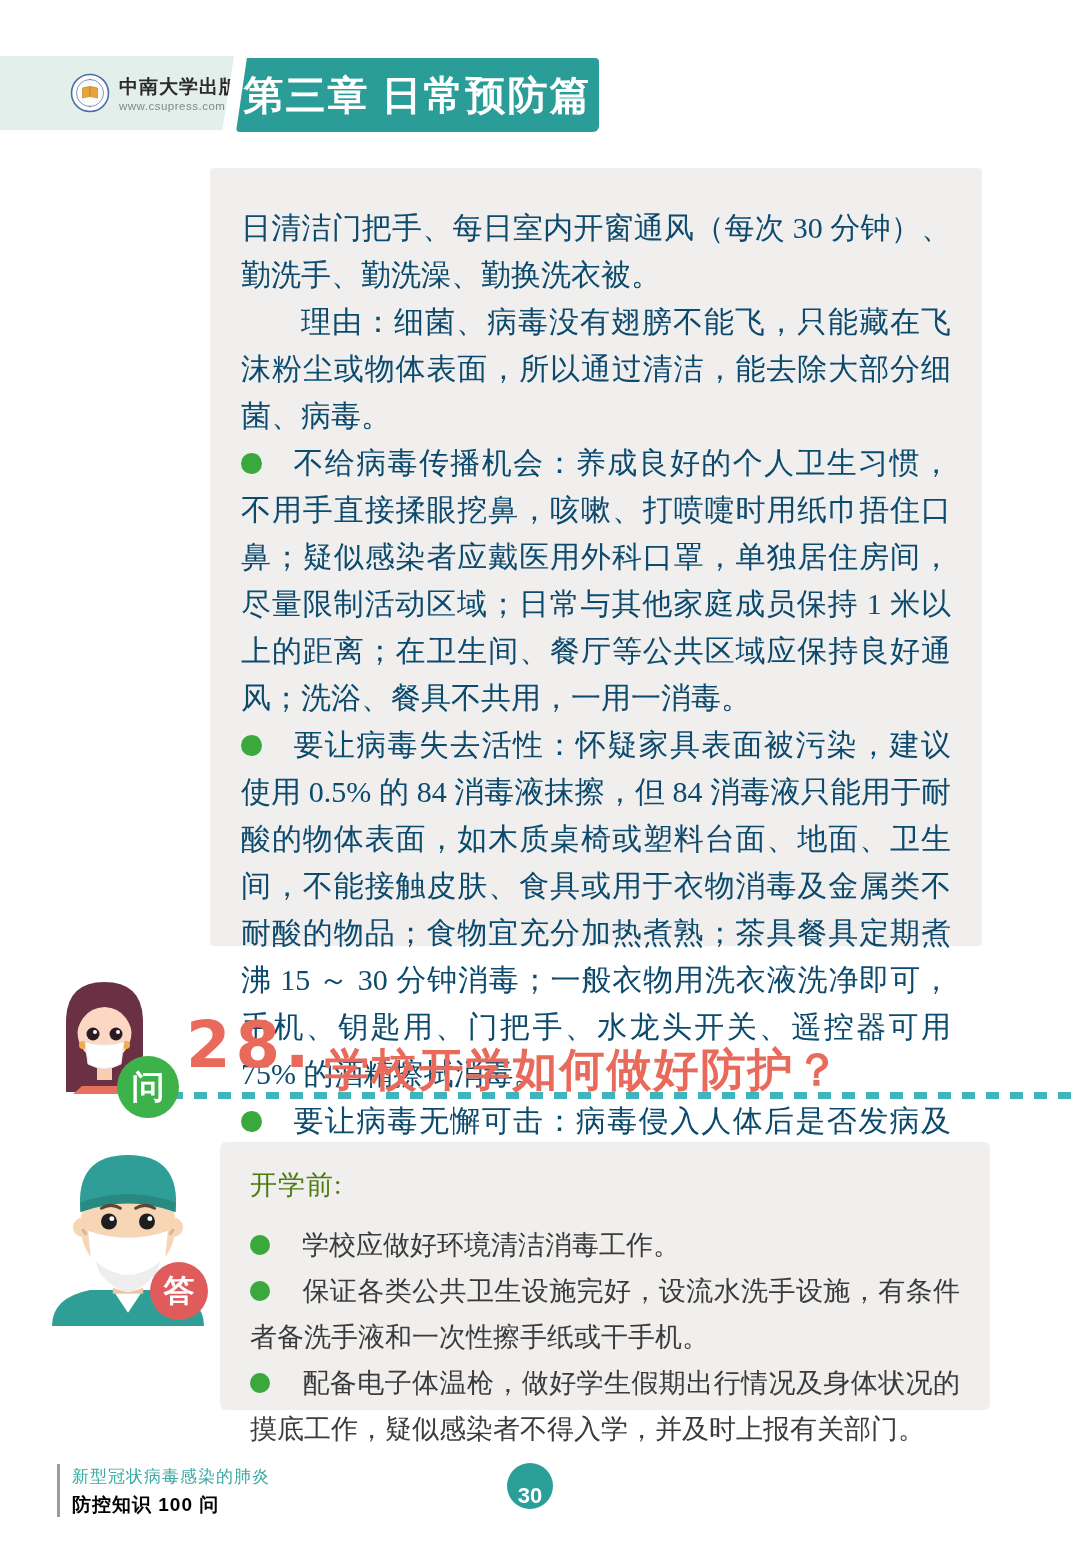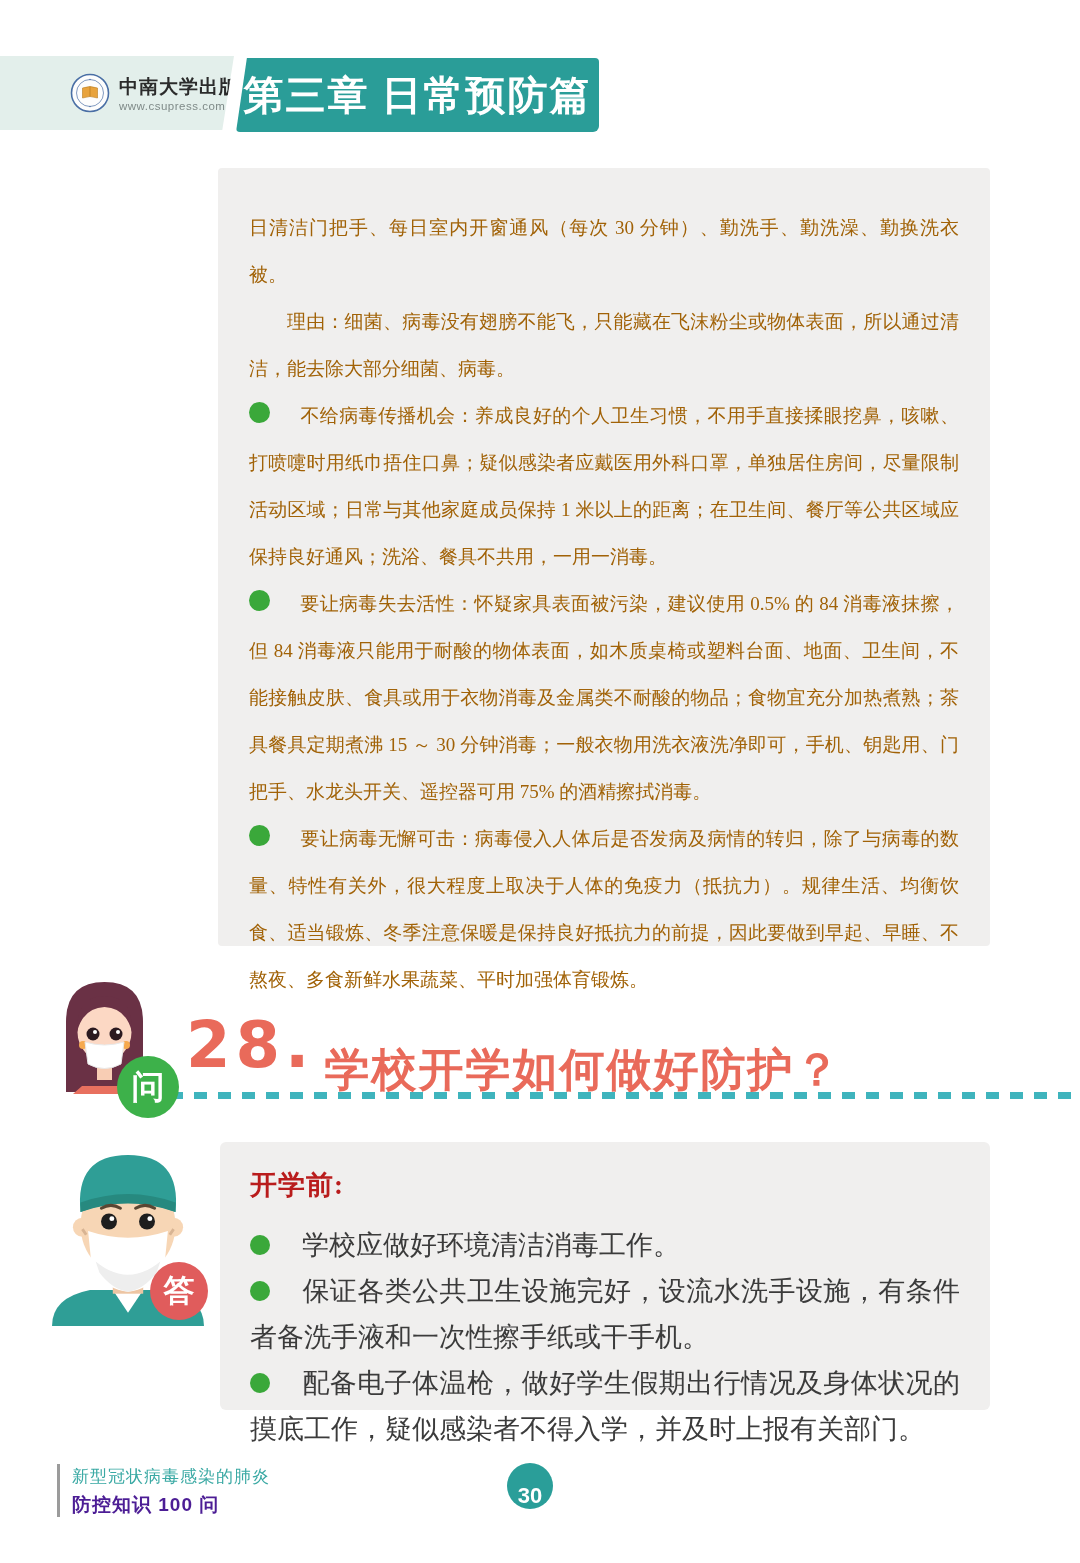--- a/index.html
+++ b/index.html
@@ -14,23 +14,23 @@
   .logo-seal { width:40px; height:40px; flex:0 0 auto; }
   .pub-name { font-size:19px; font-weight:bold; color:#2b2b2b; letter-spacing:1px; white-space:nowrap; }
   .pub-url { font-size:11.5px; color:#7f8a88; font-family:"Liberation Sans",sans-serif; letter-spacing:.5px; }
   .teal-band { position:absolute; left:236px; top:58px; width:363px; height:74px;
     background:#2a9d98; clip-path:polygon(3% 0,100% 0,100% 100%,0 100%);
     border-radius:0 4px 6px 4px;
     display:flex; align-items:center; justify-content:center; }
   .chapter-title { color:#ffffff; font-size:40px; font-weight:bold; letter-spacing:2px; white-space:nowrap; }
 
   
-  .main-box { position:absolute; left:218px; top:168px; width:772px; height:778px;
+  .main-box { position:absolute; left:210px; top:168px; width:772px; height:778px;
     background:#f0efee; border-radius:4px; padding:36px 31px 0 31px;
-    font-size:19px; line-height:47px; color:#a16207; text-align:justify; }
+    font-size:30px; line-height:47px; color:#0c4a6e; text-align:justify; }
   .para { margin:0; }
   .para.indent { text-indent:2em; }
   .dot { display:inline-block; width:21px; height:21px; border-radius:50%;
     background:#3aa83a; margin-right:30px; transform:translateY(1px); }
 
   
   .q-avatar { position:absolute; left:56px; top:974px; width:97px; height:120px; }
   .q-badge { position:absolute; left:117px; top:1056px; width:62px; height:62px;
     border-radius:50%; background:#3db14a; color:#fff; display:flex; align-items:center;
     justify-content:center; font-size:33px; font-weight:bold;
@@ -46,29 +46,29 @@
 
   
   .a-avatar { position:absolute; left:42px; top:1136px; width:172px; height:190px; }
   .a-badge { position:absolute; left:150px; top:1262px; width:58px; height:58px;
     border-radius:50%; background:#e05c5c; color:#fff; display:flex; align-items:center;
     justify-content:center; font-size:31px; font-weight:bold;
     font-family:"Liberation Sans",sans-serif; z-index:3; }
   .answer-box { position:absolute; left:220px; top:1142px; width:770px; height:268px;
     background:#f0efee; border-radius:6px; padding:20px 30px 0 30px;
     font-size:27px; line-height:46px; color:#3b3b3b; text-align:justify; }
-  .a-head { color:#b91c1c; font-weight:bold; font-size:27px; margin-bottom:14px; letter-spacing:1px; }
+  .a-head { color:#4d7c0f; font-weight:normal; font-size:27px; margin-bottom:14px; letter-spacing:1px; }
   .a-item { margin:0; }
   .a-item .dot { width:20px; height:20px; margin-right:32px; }
 
   
   .f-rule { position:absolute; left:57px; top:1464px; width:3px; height:53px; background:#9b9b9b; }
   .f-text { position:absolute; left:72px; top:1465px; font-family:"Liberation Sans",sans-serif; }
   .f-line1 { color:#3aa9a4; font-size:17px; letter-spacing:1px; }
-  .f-line2 { color:#4c1d95; font-size:19px; font-weight:bold; letter-spacing:1px; margin-top:4px; }
+  .f-line2 { color:#000000; font-size:19px; font-weight:bold; letter-spacing:1px; margin-top:4px; }
   .page-dot { position:absolute; left:507px; top:1463px; width:46px; height:46px; border-radius:50%;
     background:#2a9e99; color:#fff; display:flex; align-items:flex-end; justify-content:center;
     font-size:22px; font-weight:bold; font-family:"Liberation Sans",sans-serif; }
 </style>
 </head>
 <body>
 
 <div class="page">
 
   <div class="mint-band">

